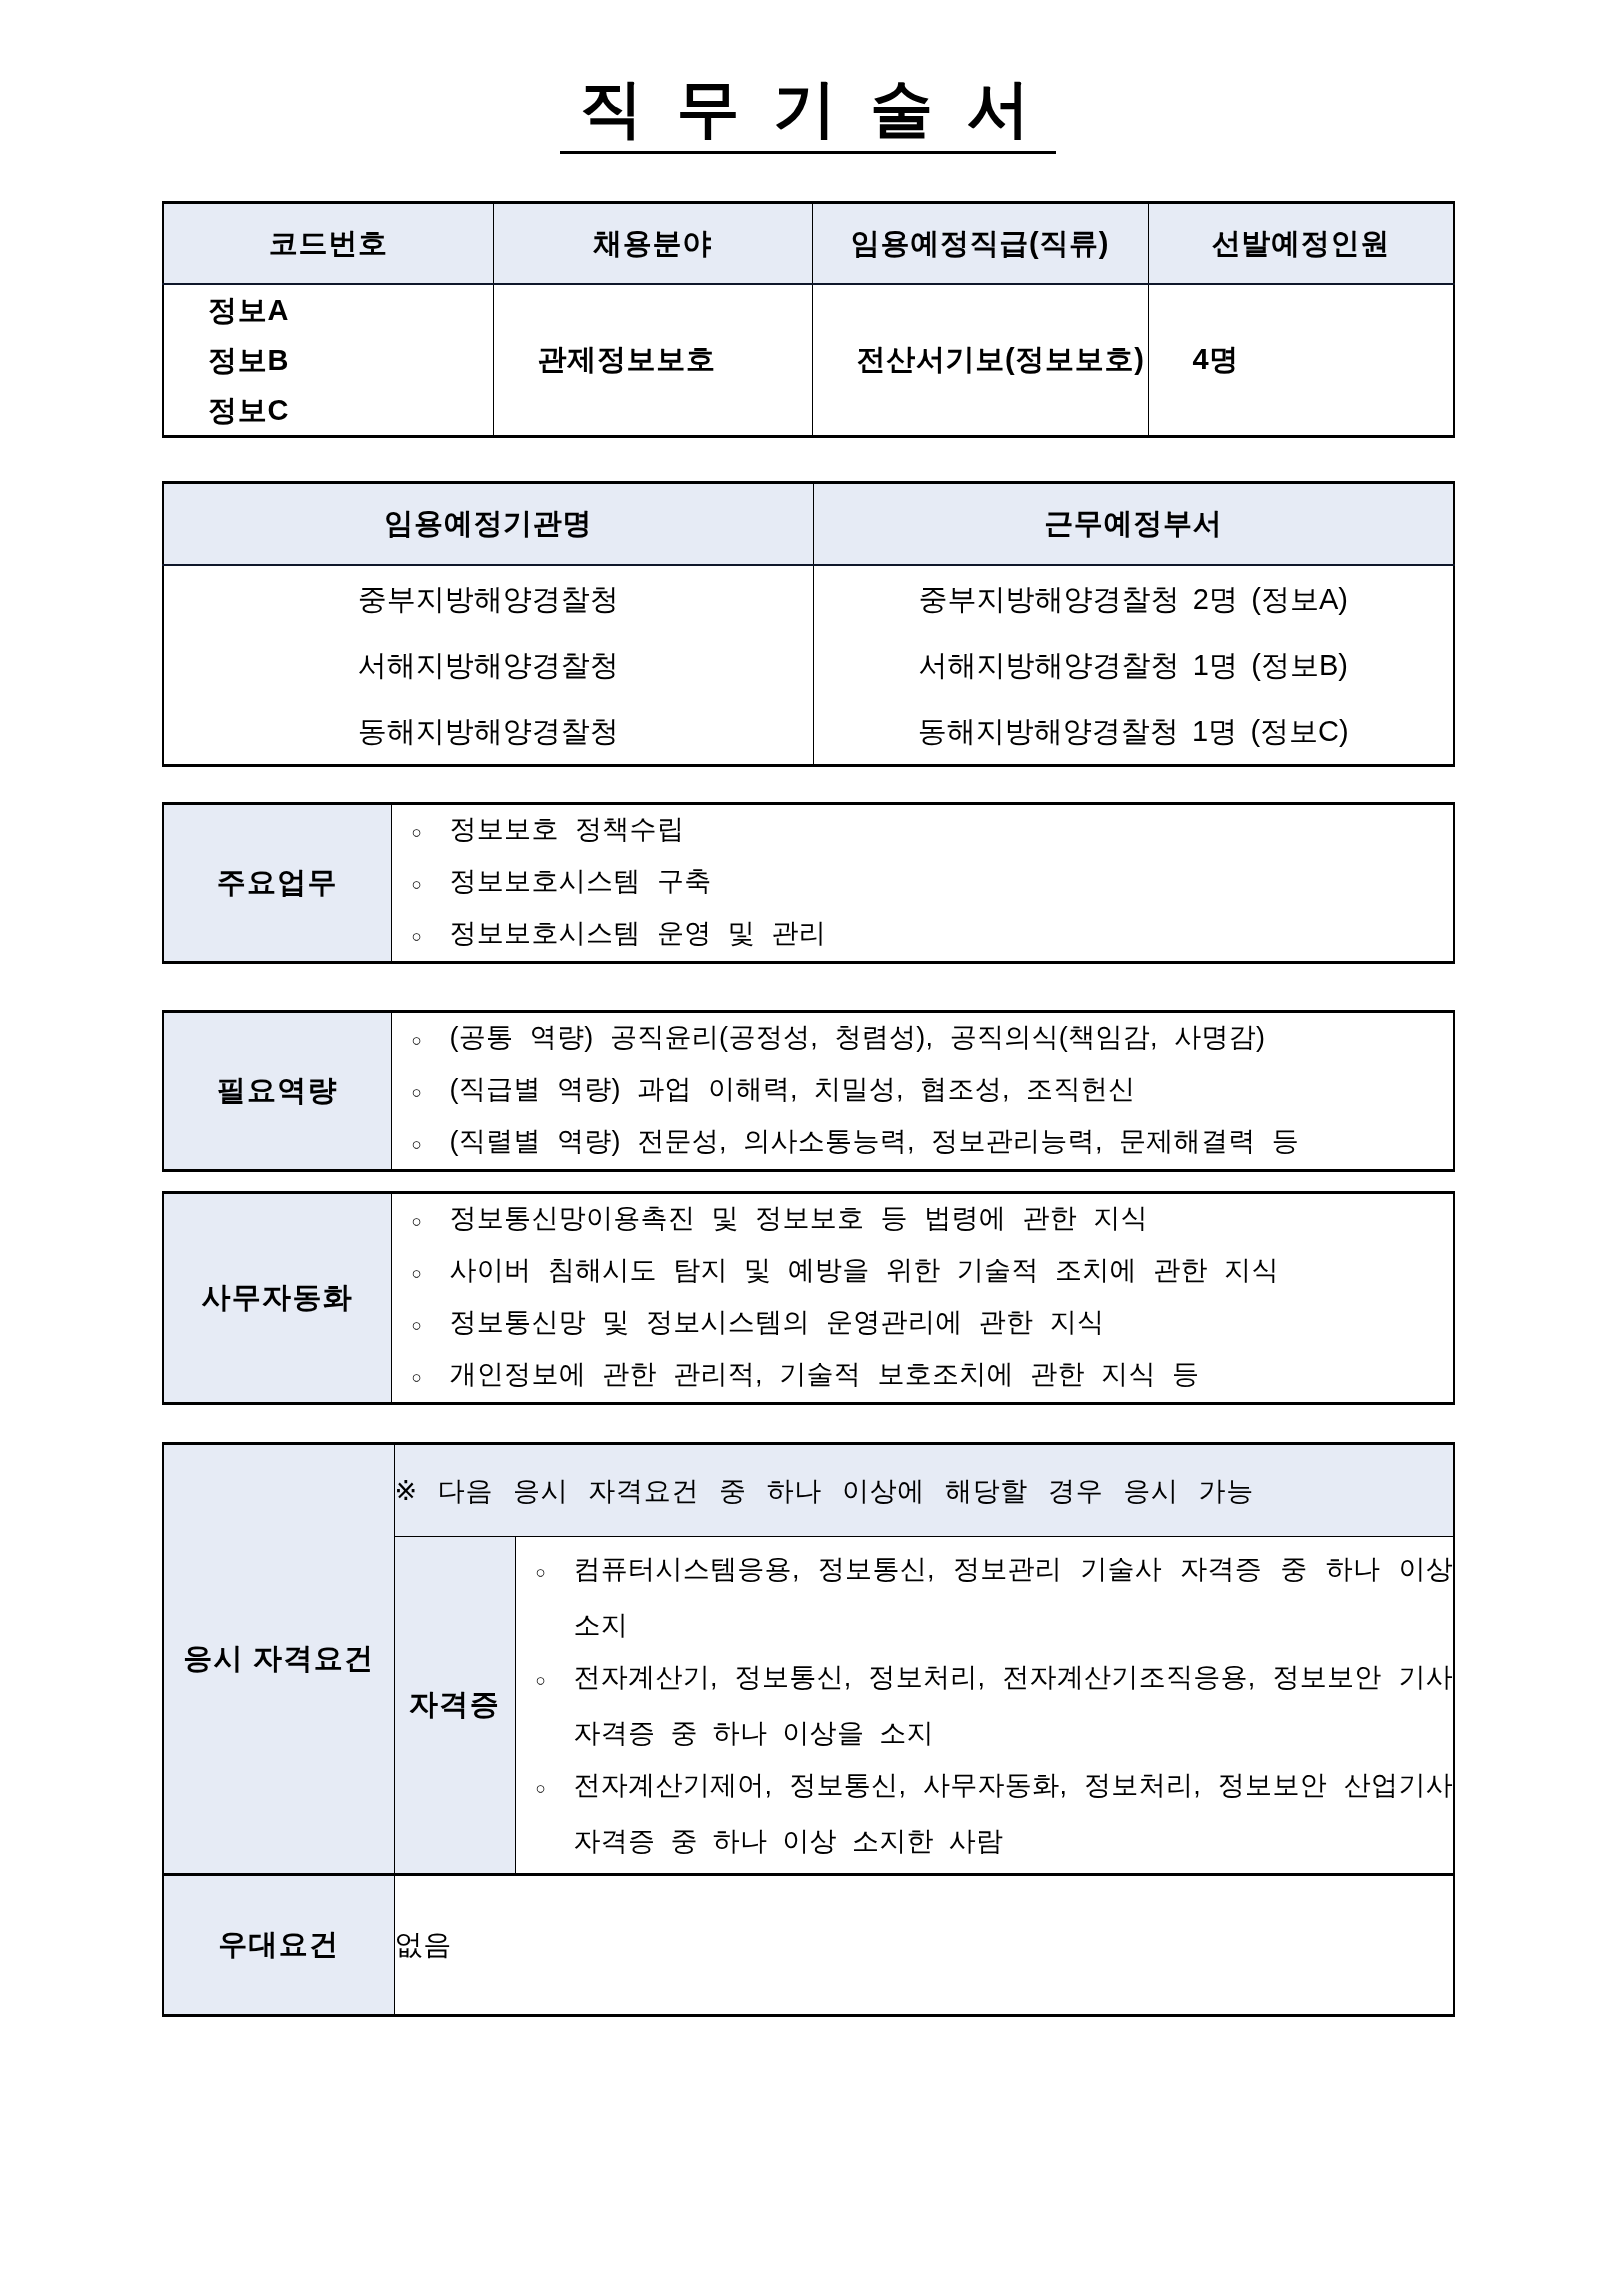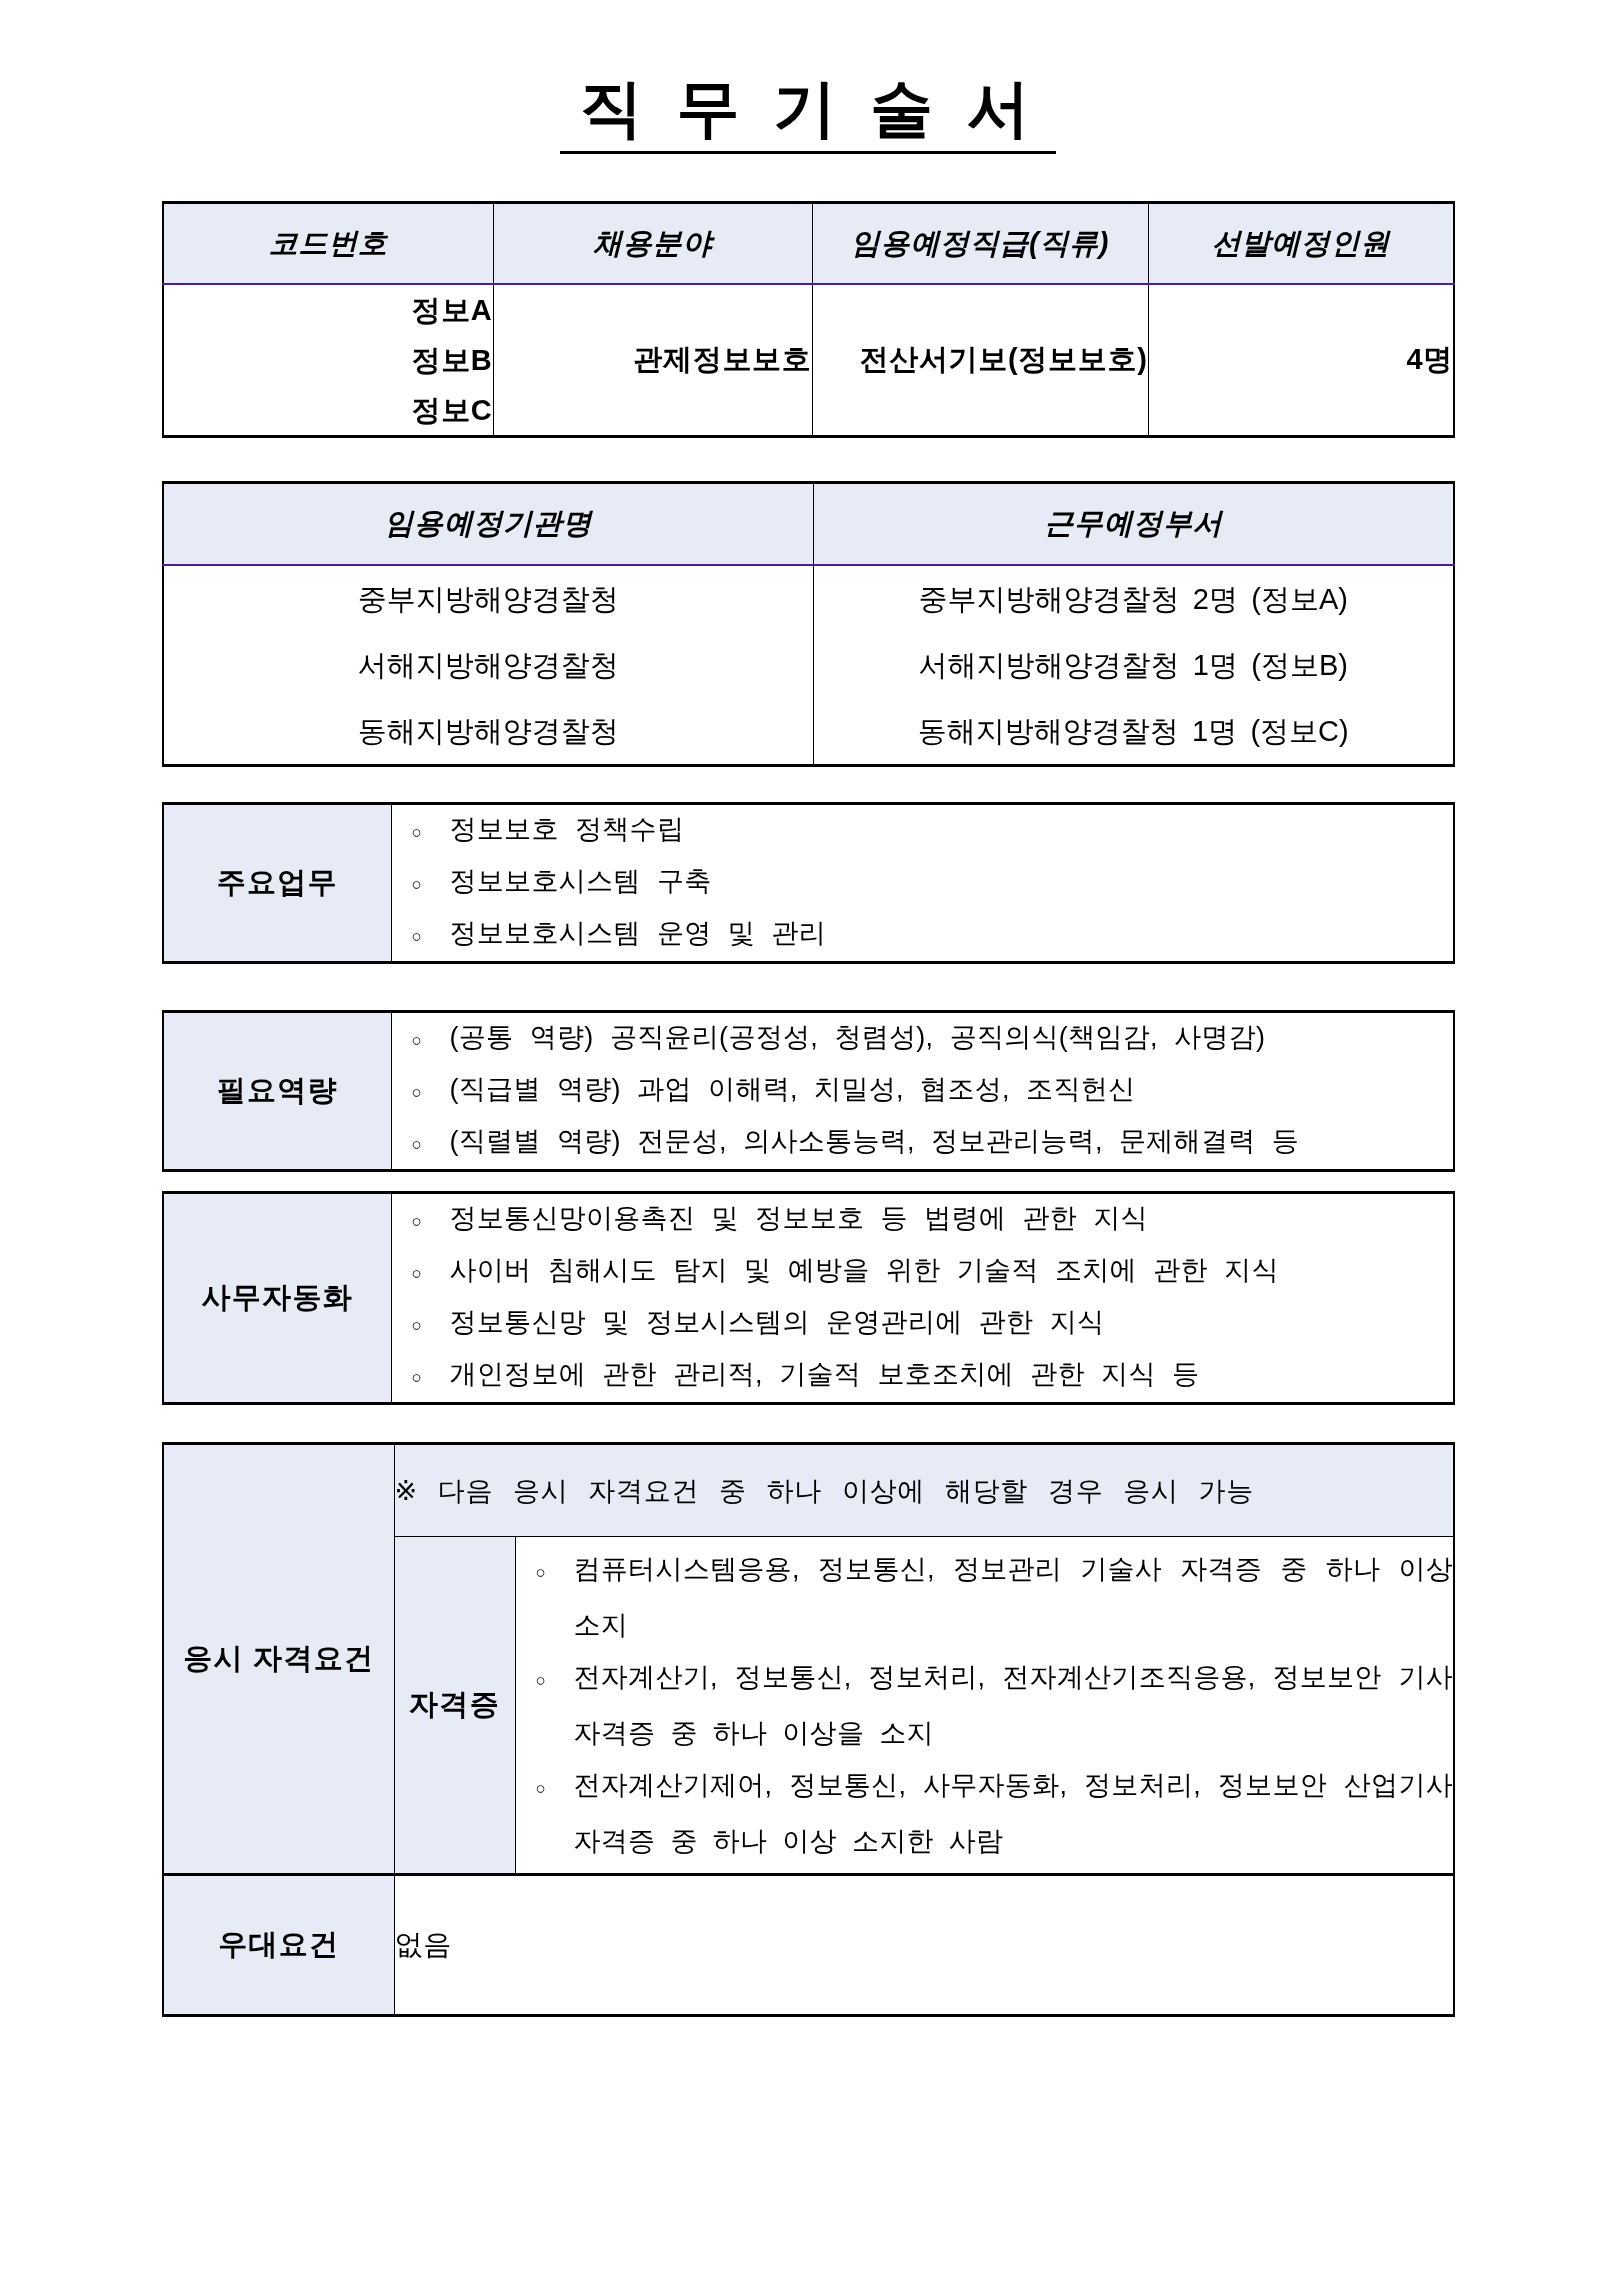--- a/index.html
+++ b/index.html
@@ -42,37 +42,36 @@
     border: 1.3px solid #000;
     padding: 0;
     vertical-align: middle;
     overflow: hidden;
   }
   table.tbl thead th {
     background: var(--header-fill, #e6ebf5);
     font-weight: 700;
     font-size: 29px;
     text-align: center;
-    border-bottom: 2px solid #4c1d95;
+    border-bottom: 2px solid #0f172a;
     letter-spacing: 0.7px;
-    font-style: italic;
   }
   .label-cell {
     background: var(--header-fill, #e6ebf5);
     font-weight: 700;
     font-size: 29px;
     text-align: center;
     letter-spacing: 1.3px;
   }
 
   
   .t1 { margin-top: 47px; }
   .t1 thead tr { height: 82px; }
   .t1 tbody tr { height: 151px; }
-  .t1 tbody td { font-weight: 700; font-size: 29px; text-align: right; letter-spacing: 0.7px; }
+  .t1 tbody td { font-weight: 700; font-size: 29px; text-align: left; letter-spacing: 0.7px; padding-left: 44px; }
   .t1 .code-line { line-height: 50px; }
 
   
   .t2 { margin-top: 43px; }
   .t2 thead tr { height: 82px; margin-left: 28px; }
   .t2 tbody tr { height: 190px; margin-left: 28px; }
   .t2 tbody td { font-size: 29px; font-weight: 400; text-align: center; }
   .t2 .agency-line { line-height: 66px; word-spacing: 5.2px; }
 
   

